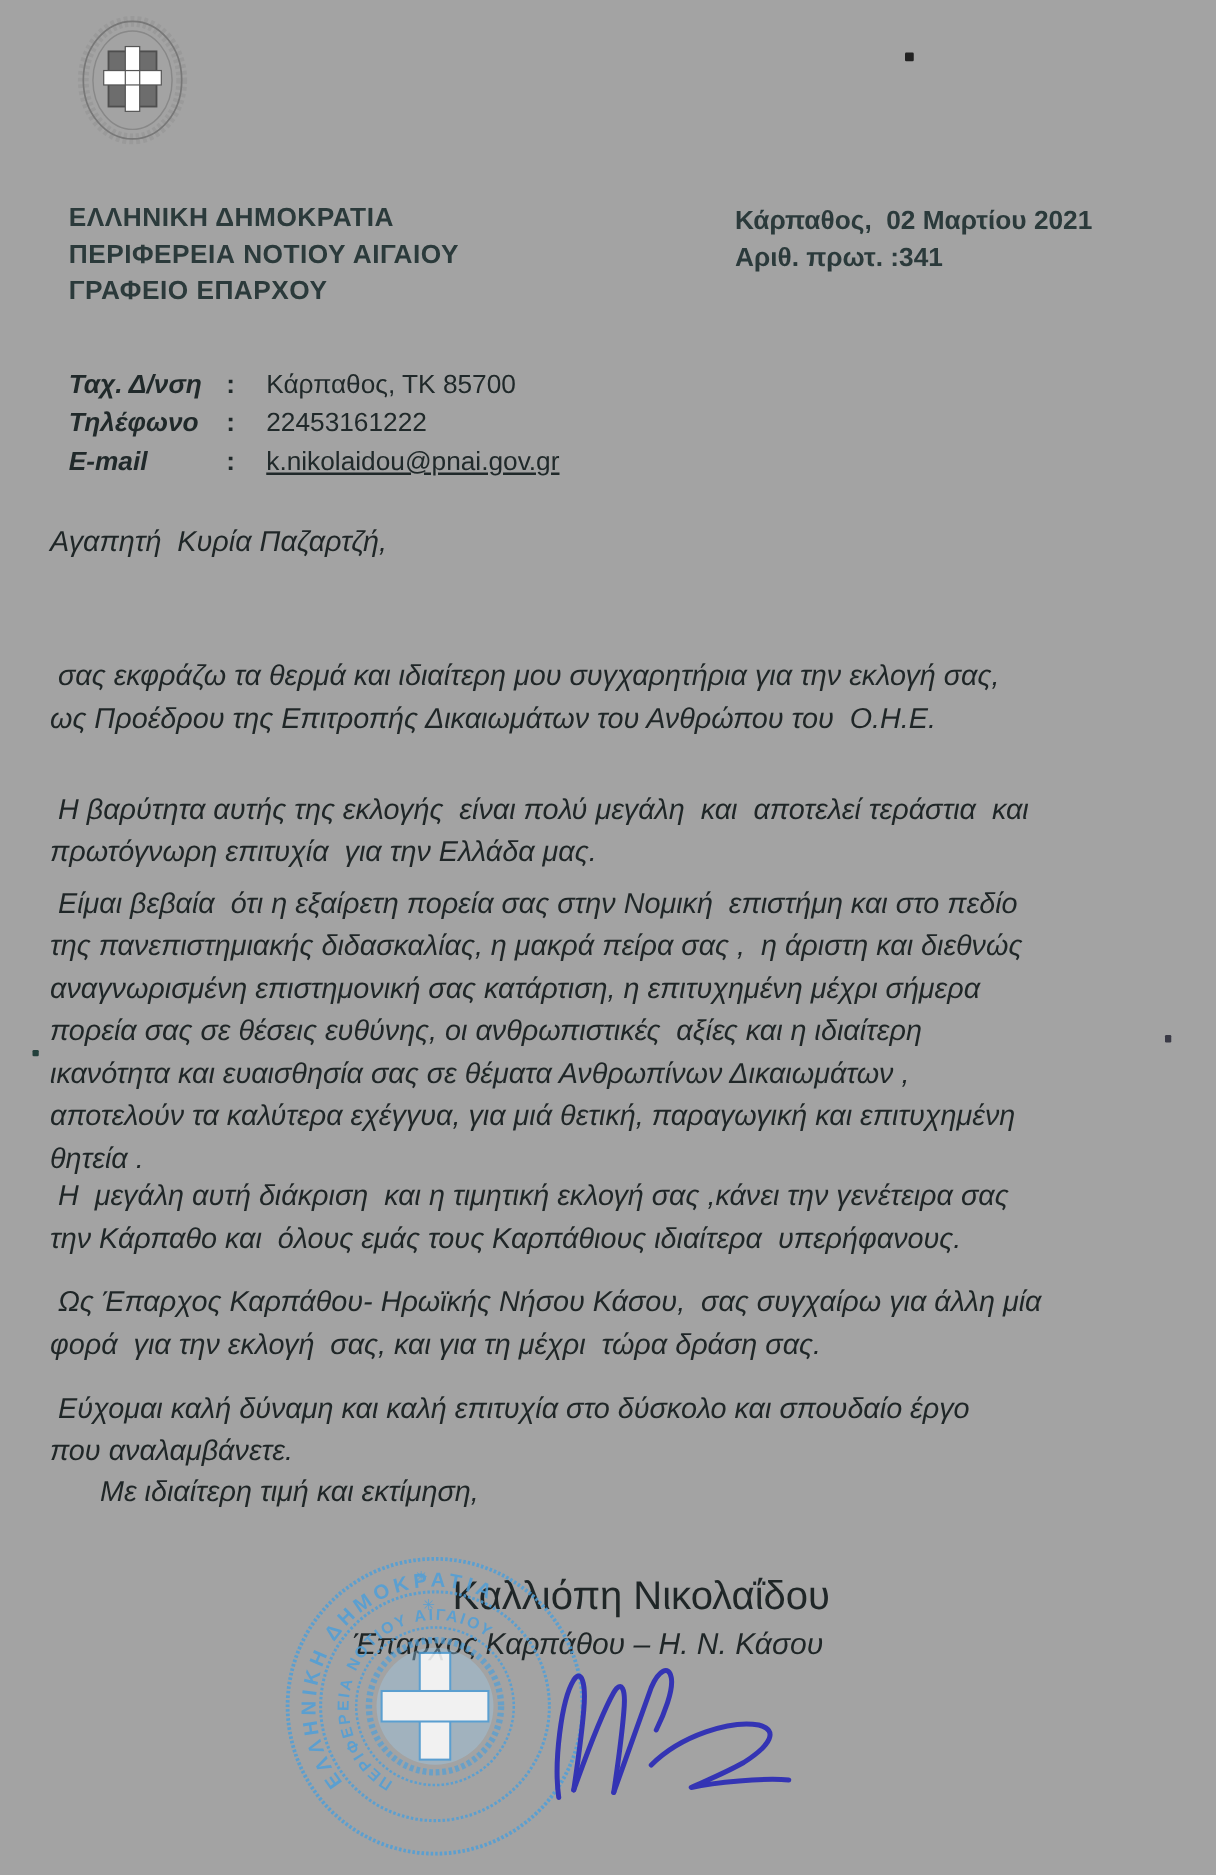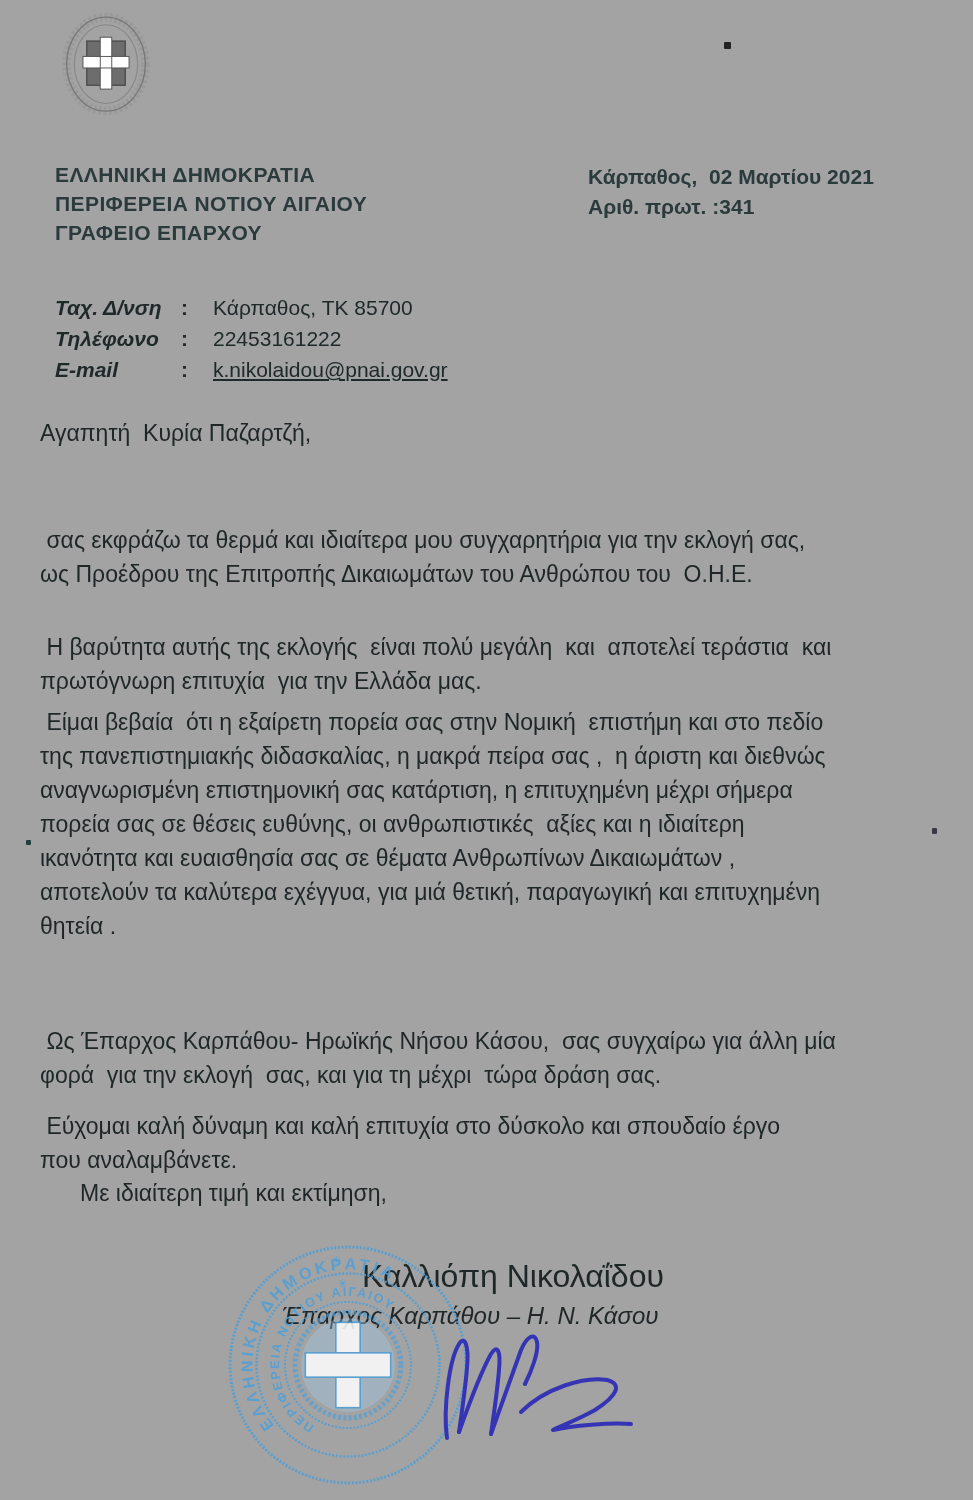--- a/index.html
+++ b/index.html
@@ -27,21 +27,21 @@
   
   .contact{position:absolute;left:55px;top:292px;font-size:21px;line-height:31px;color:#20292a;}
   .contact-row{display:flex;white-space:pre;}
   .contact-label{font-weight:bold;width:126px;font-style:italic;}
   .contact-sep{width:32px;font-weight:bold;}
   .contact-value{}
   .contact-value.u{text-decoration:underline;}
   
   .body-text{
     position:absolute;left:40px;width:905px;
-    font-size:23px;line-height:34px;
+    font-style:italic;font-size:23px;line-height:34px;
     color:#1f2627;white-space:pre-wrap;
   }
   .salutation{top:416px;}
   .p1{top:500px;}
   .p2{top:607px;}
   .p3{top:682px;}
   .p4{top:916px;}
   .p5{top:1001px;}
   .p6{top:1086px;}
   .closing{top:1176px;margin-left:40px;}
@@ -91,31 +91,33 @@
     </div>
     <div class="contact-row">
       <span class="contact-label">Τηλέφωνο</span><span class="contact-sep">:</span><span class="contact-value">22453161222</span>
     </div>
     <div class="contact-row">
       <span class="contact-label">E-mail</span><span class="contact-sep">:</span><span class="contact-value u">k.nikolaidou@pnai.gov.gr</span>
     </div>
   </div>
 
   <div class="body-text salutation">Αγαπητή  Κυρία Παζαρτζή,</div>
-  <p class="body-text p1"> σας εκφράζω τα θερμά και ιδιαίτερα μου συγχαρητήρια για την εκλογή σας,
+  <p class="body-text p1"> σας εκφράζω τα θερμά και ιδιαίτερη μου συγχαρητήρια για την εκλογή σας,
 ως Προέδρου της Επιτροπής Δικαιωμάτων του Ανθρώπου του  Ο.Η.Ε.</p>
   <p class="body-text p2"> Η βαρύτητα αυτής της εκλογής  είναι πολύ μεγάλη  και  αποτελεί τεράστια  και
 πρωτόγνωρη επιτυχία  για την Ελλάδα μας.</p>
   <p class="body-text p3"> Είμαι βεβαία  ότι η εξαίρετη πορεία σας στην Νομική  επιστήμη και στο πεδίο
 της πανεπιστημιακής διδασκαλίας, η μακρά πείρα σας ,  η άριστη και διεθνώς
 αναγνωρισμένη επιστημονική σας κατάρτιση, η επιτυχημένη μέχρι σήμερα
 πορεία σας σε θέσεις ευθύνης, οι ανθρωπιστικές  αξίες και η ιδιαίτερη
 ικανότητα και ευαισθησία σας σε θέματα Ανθρωπίνων Δικαιωμάτων ,
 αποτελούν τα καλύτερα εχέγγυα, για μιά θετική, παραγωγική και επιτυχημένη
 θητεία .</p>
+  <p class="body-text p4"> Η  μεγάλη αυτή διάκριση  και η τιμητική εκλογή σας ,κάνει την γενέτειρα σας
+την Κάρπαθο και  όλους εμάς τους Καρπάθιους ιδιαίτερα  υπερήφανους.</p>
   <p class="body-text p5"> Ως Έπαρχος Καρπάθου- Ηρωϊκής Νήσου Κάσου,  σας συγχαίρω για άλλη μία
 φορά  για την εκλογή  σας, και για τη μέχρι  τώρα δράση σας.</p>
   <p class="body-text p6"> Εύχομαι καλή δύναμη και καλή επιτυχία στο δύσκολο και σπουδαίο έργο
 που αναλαμβάνετε.</p>
   <div class="body-text closing">Με ιδιαίτερη τιμή και εκτίμηση,</div>
 
   <div class="sig-name">Καλλιόπη Νικολαΐδου</div>
   <div class="sig-title">Έπαρχος Καρπάθου – Η. Ν. Κάσου</div>
 
   <svg class="stamp" viewBox="0 0 240 240" aria-hidden="true">

